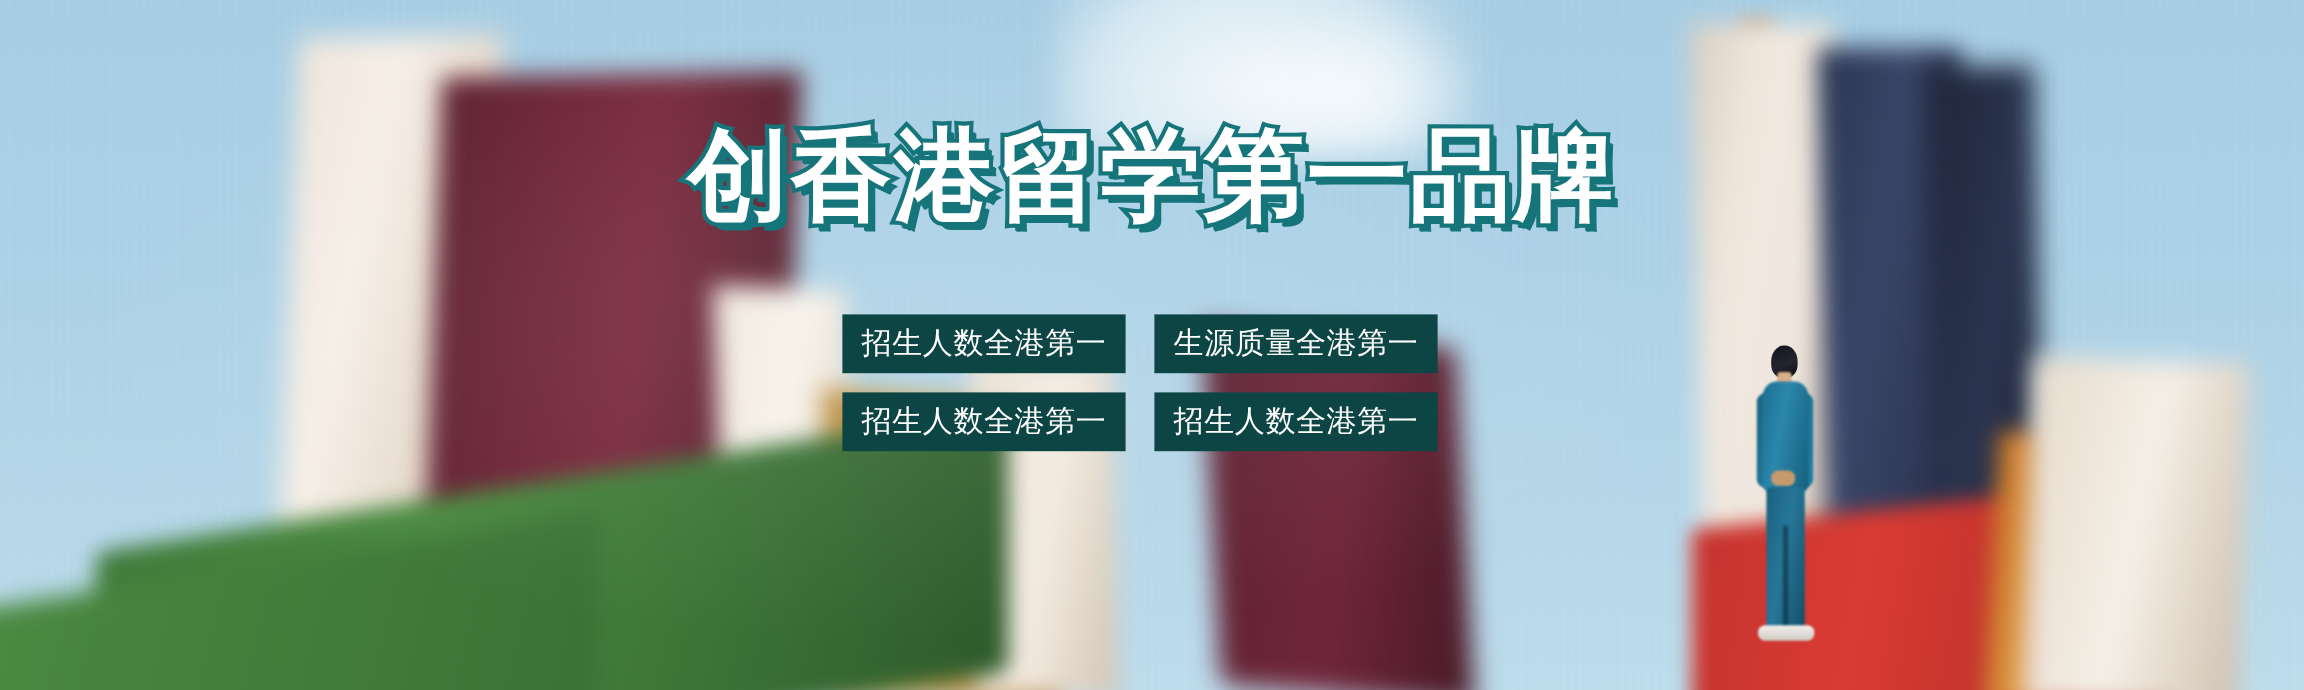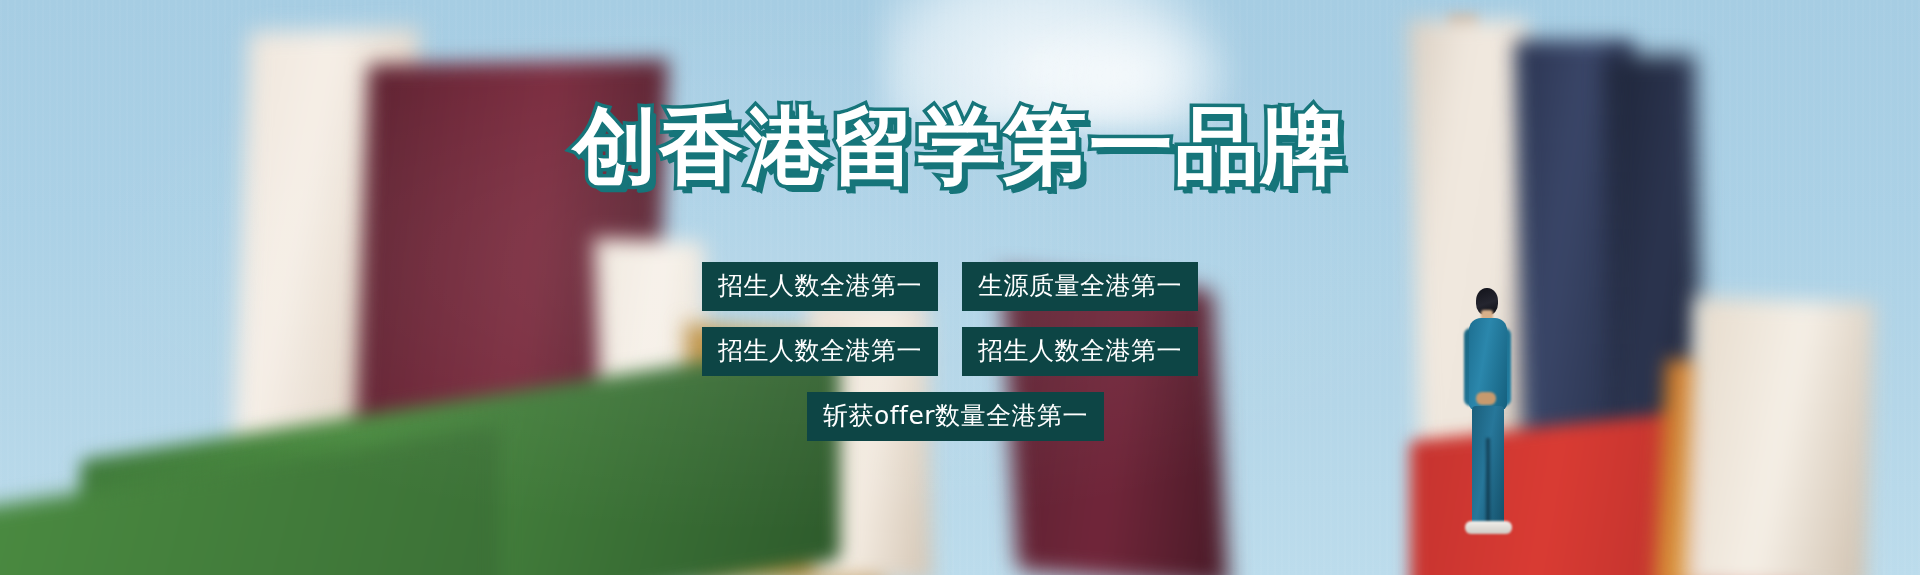--- a/index.html
+++ b/index.html
@@ -300,20 +300,17 @@
           <div class="pill">招生人数全港第一</div>
         </div>
         <div class="pill-gap"></div>
         <div class="pill-col-right">
           <div class="pill">招生人数全港第一</div>
         </div>
       </div>
 
       <div class="pill-row">
         <div class="pill-gap"></div>
-        <div class="pill-col-right">
-          <div class="pill">斩获offer数量全港第一</div>
-        </div>
       </div>
 
     </div>
   </div>
 </div>
 
 </body></html>

